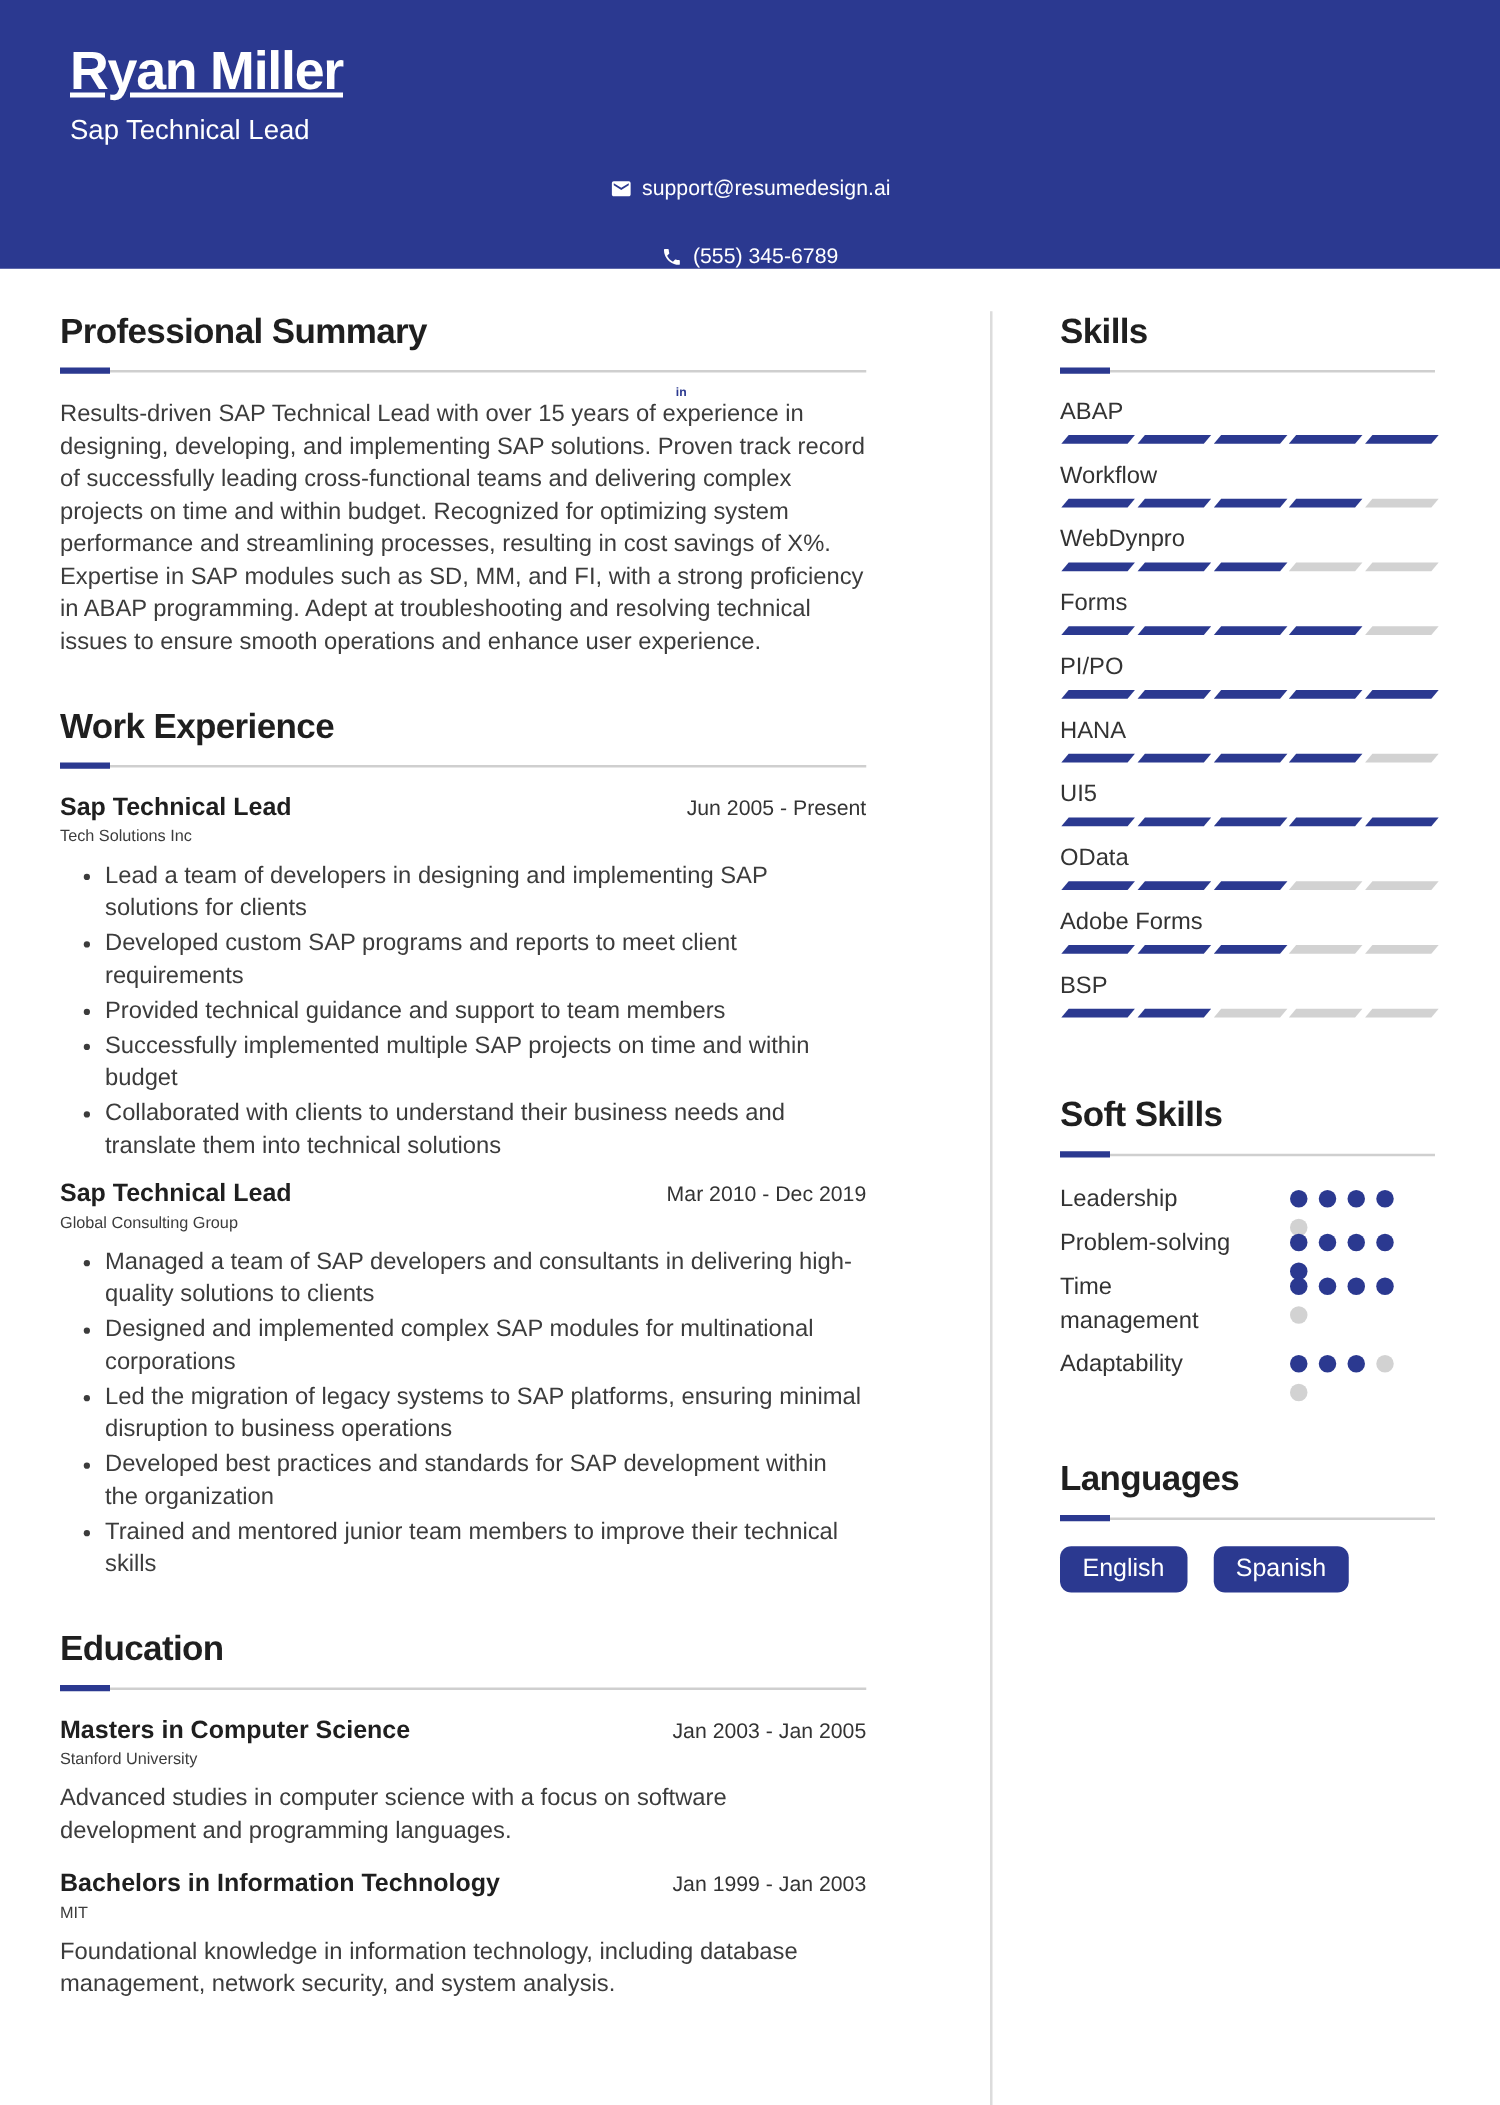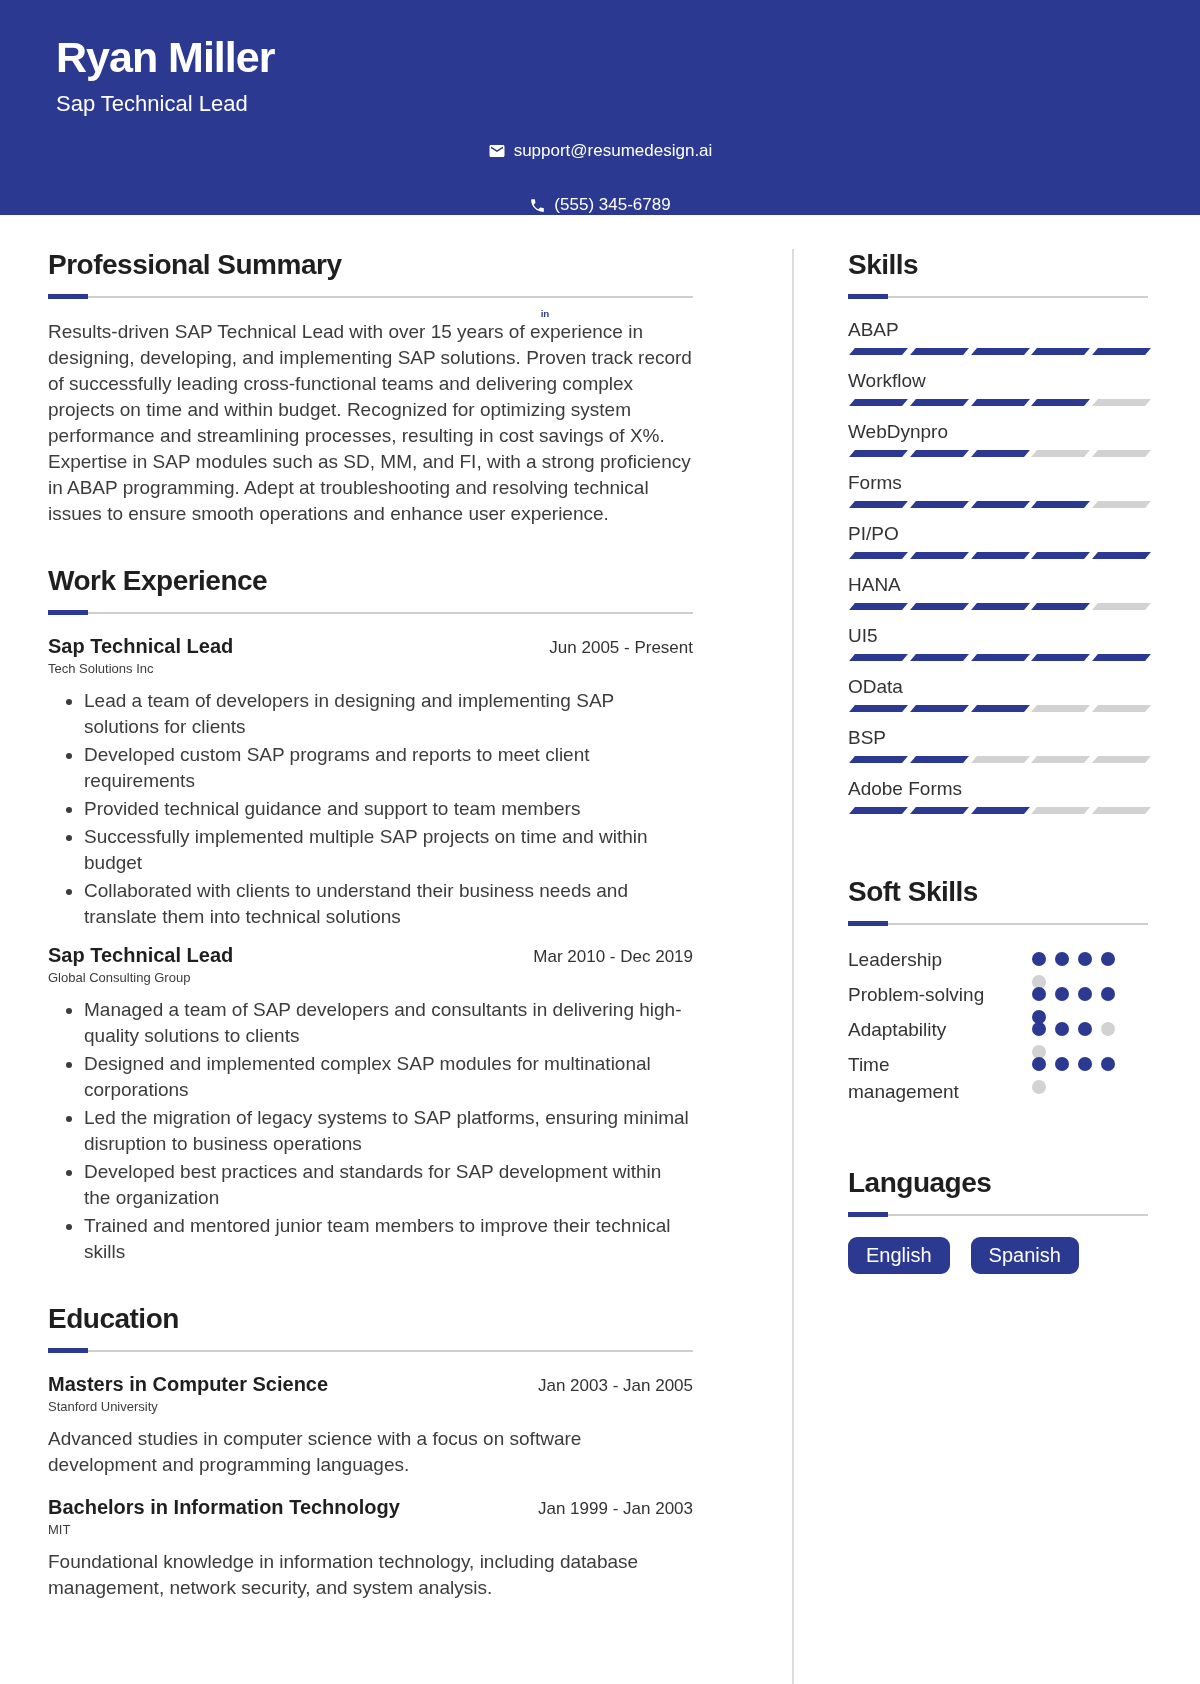--- a/index.html
+++ b/index.html
@@ -10,21 +10,21 @@
     --rule-grey:#cfcfcf;
   }
   *{box-sizing:border-box;}
   html,body{margin:0;padding:0;background:#fff;}
   .page{
     width:1200px;height:1684px;overflow:hidden;background:#fff;
     font-family:"Liberation Sans",sans-serif;color:var(--text);
   }
   
   .header{background:var(--blue);color:#fff;height:215px;padding:34px 56px 0;}
-  .name{margin:0;font-size:43px;font-weight:700;letter-spacing:-1px;line-height:1.1;}
+  .name{margin:0;font-size:43px;font-weight:700;letter-spacing:-1px;line-height:1.1;text-decoration:underline;}
   .job-title-header{font-size:22px;margin-top:10px;font-weight:400;}
   .contacts{display:flex;align-items:center;gap:34px;margin-top:24px;font-size:17px;flex-direction:column;}
   .contact{display:inline-flex;align-items:center;gap:8px;}
   .contact svg{display:block;}
   
   .columns{display:flex;align-items:stretch;padding:34px 50px 0 48px;min-height:1469px;}
   .left-col{width:645px;flex:0 0 645px;}
   .col-divider{width:2px;background:#dcdcdc;margin-left:99px;margin-right:54px;}
   .right-col{flex:1;max-width:300px;}
   
@@ -266,35 +266,35 @@
               <div class="skill-name">OData</div>
               <div class="skill-bar">
                 <span class="seg on"></span>
                 <span class="seg on"></span>
                 <span class="seg on"></span>
                 <span class="seg off"></span>
                 <span class="seg off"></span>
               </div>
             </div>
             <div class="skill">
+              <div class="skill-name">Adobe Forms</div>
+              <div class="skill-bar">
+                <span class="seg on"></span>
+                <span class="seg on"></span>
+                <span class="seg on"></span>
+                <span class="seg off"></span>
+                <span class="seg off"></span>
+              </div>
+            </div>
+            <div class="skill">
               <div class="skill-name">BSP</div>
               <div class="skill-bar">
                 <span class="seg on"></span>
                 <span class="seg on"></span>
                 <span class="seg off"></span>
-                <span class="seg off"></span>
-                <span class="seg off"></span>
-              </div>
-            </div>
-            <div class="skill">
-              <div class="skill-name">Adobe Forms</div>
-              <div class="skill-bar">
-                <span class="seg on"></span>
-                <span class="seg on"></span>
-                <span class="seg on"></span>
                 <span class="seg off"></span>
                 <span class="seg off"></span>
               </div>
             </div>
           </div>
       </section>
 
       <section>
         <h2>Soft Skills</h2>
         <div class="rule">
@@ -316,36 +316,36 @@
               <div class="soft-name">Problem-solving</div>
               <div class="dots">
                 <span class="dot on"></span>
                 <span class="dot on"></span>
                 <span class="dot on"></span>
                 <span class="dot on"></span>
                 <span class="dot on"></span>
               </div>
             </div>
             <div class="soft-row">
+              <div class="soft-name">Time management</div>
+              <div class="dots">
+                <span class="dot on"></span>
+                <span class="dot on"></span>
+                <span class="dot on"></span>
+                <span class="dot on"></span>
+                <span class="dot off"></span>
+              </div>
+            </div>
+            <div class="soft-row">
               <div class="soft-name">Adaptability</div>
               <div class="dots">
                 <span class="dot on"></span>
                 <span class="dot on"></span>
                 <span class="dot on"></span>
                 <span class="dot off"></span>
-                <span class="dot off"></span>
-              </div>
-            </div>
-            <div class="soft-row">
-              <div class="soft-name">Time management</div>
-              <div class="dots">
-                <span class="dot on"></span>
-                <span class="dot on"></span>
-                <span class="dot on"></span>
-                <span class="dot on"></span>
                 <span class="dot off"></span>
               </div>
             </div>
           </div>
       </section>
 
       <section>
         <h2>Languages</h2>
         <div class="rule">
           <div class="rule-line"></div>

